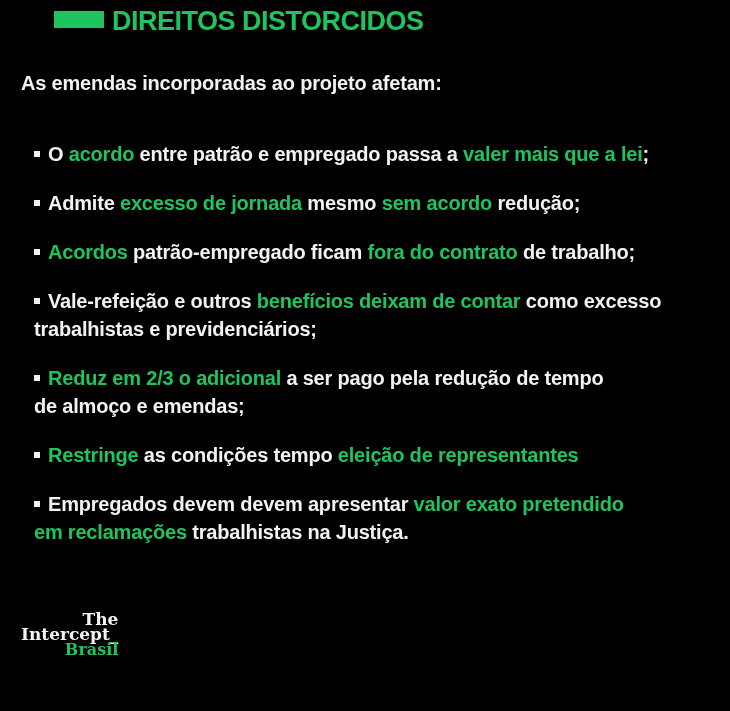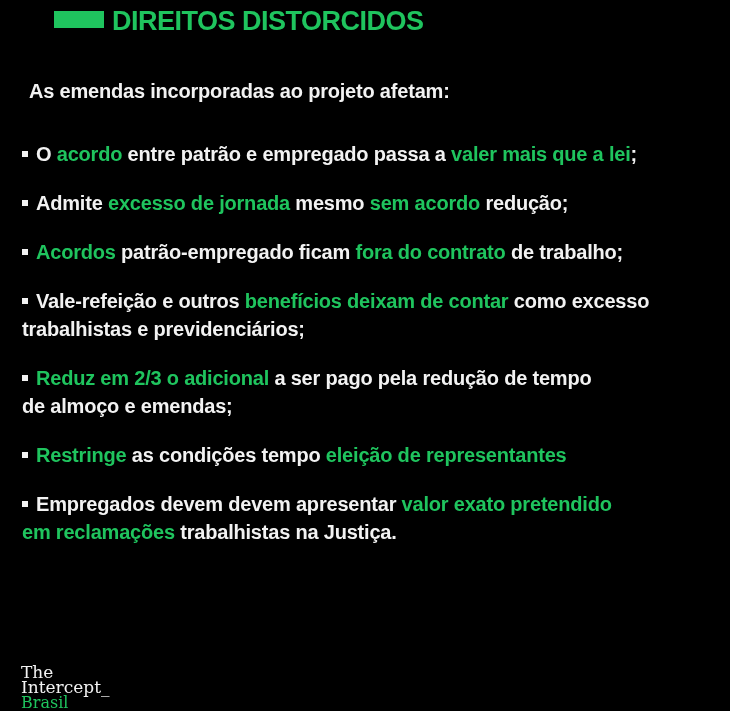--- a/index.html
+++ b/index.html
@@ -32,29 +32,29 @@
     font-size: 27px;
     line-height: 27px;
     color: var(--green, #1fc45e);
     letter-spacing: -0.5px;
     white-space: nowrap;
   }
   .intro {
     position: absolute;
     left: 21px;
     top: 70px;
-    margin: 8px;
+    margin: 0;
     font-size: 20px;
     line-height: 26px;
     color: var(--white, #f2f2f2);
     letter-spacing: -0.2px;
   }
   .bullets {
     position: absolute;
-    left: 22px;
+    left: 34px;
     top: 140px;
     width: 694px;
   }
   .bullet {
     margin: 0 0 21px 0;
     font-size: 20px;
     line-height: 28px;
     letter-spacing: -0.2px;
   }
   .marker {
@@ -63,26 +63,27 @@
     height: 6px;
     background: var(--white, #f2f2f2);
     margin-right: 8px;
     vertical-align: 4px;
   }
   .g { color: var(--green, #1fc45e); }
   .w { color: var(--white, #f2f2f2); }
   .logo {
     position: absolute;
     left: 21px;
-    top: 665px;
+    top: 612px;
     font-family: "DejaVu Serif", serif;
-    font-weight: normal;
+    font-weight: bold;
     font-size: 17px;
     line-height: 15px;
     color: var(--white, #f2f2f2);
+    text-align: right;
   }
   .logo-brasil {
     color: var(--green, #1fc45e);
     font-size: 16px;
   }
 </style>
 </head>
 <body>
 
 <div class="canvas">

